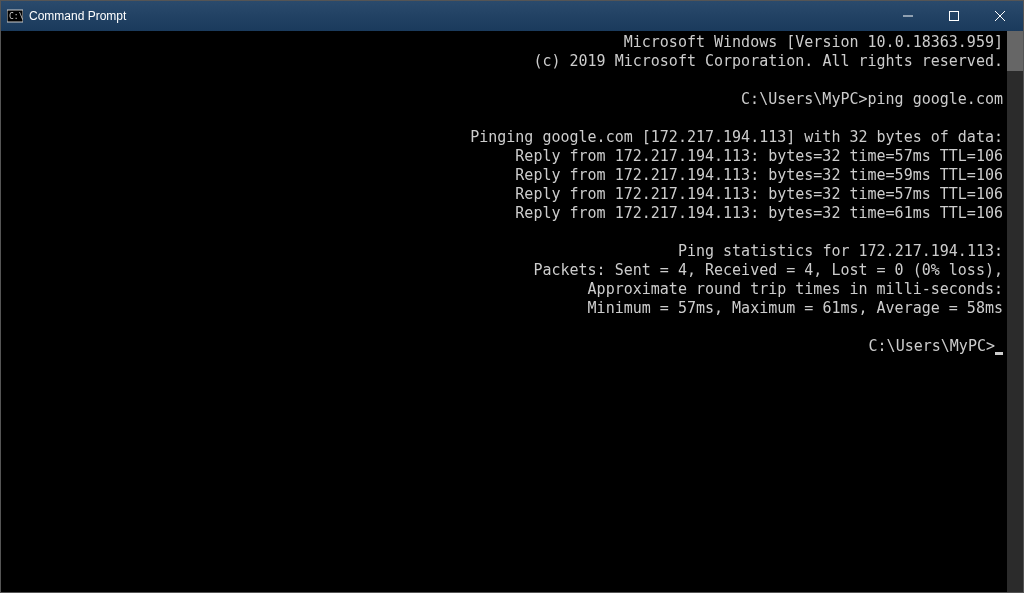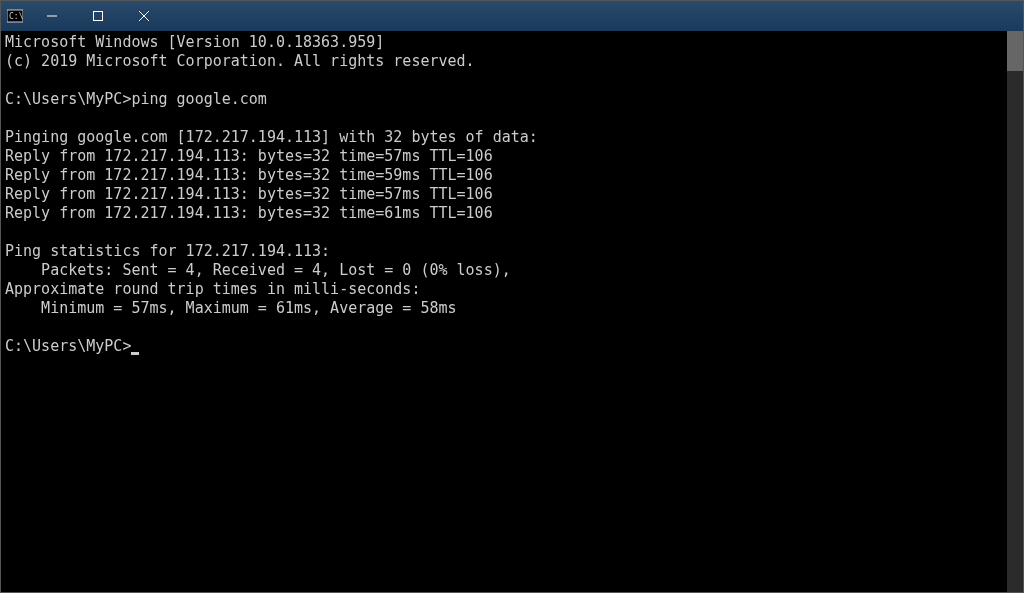--- a/index.html
+++ b/index.html
@@ -57,20 +57,21 @@
     .terminal {
       flex: 1;
       background: #000000;
       color: #cccccc;
       font-size: 15px;
       line-height: 19px;
       padding: 2px 4px;
       white-space: pre;
       font-family: Consolas, 'Lucida Console', monospace;
       overflow: hidden;
+      text-align: right;
     }
     .scrollbar {
       width: 16px;
       background: #2b2b2b;
       position: relative;
     }
     .scrollbar-thumb {
       position: absolute;
       top: 0;
       left: 0;
@@ -90,20 +91,21 @@
 </head>
 <body>
 
 <div class="titlebar">
   <span class="titlebar-icon">
     <svg width="16" height="16" viewBox="0 0 16 16">
       <rect x="0" y="2" width="16" height="12" fill="#000" stroke="#ccc" stroke-width="1"></rect>
       <text x="2" y="11" font-size="8" fill="#ccc" font-family="monospace">C:\</text>
     </svg>
   </span>
+  <span class="titlebar-title">Command Prompt</span>
   <div class="window-controls">
     <div class="window-btn">
       <svg width="10" height="10" viewBox="0 0 10 10">
         <line x1="0" y1="5" x2="10" y2="5" stroke="#fff" stroke-width="1"></line>
       </svg>
     </div>
     <div class="window-btn">
       <svg width="10" height="10" viewBox="0 0 10 10">
         <rect x="0.5" y="0.5" width="9" height="9" fill="none" stroke="#fff" stroke-width="1"></rect>
       </svg>

